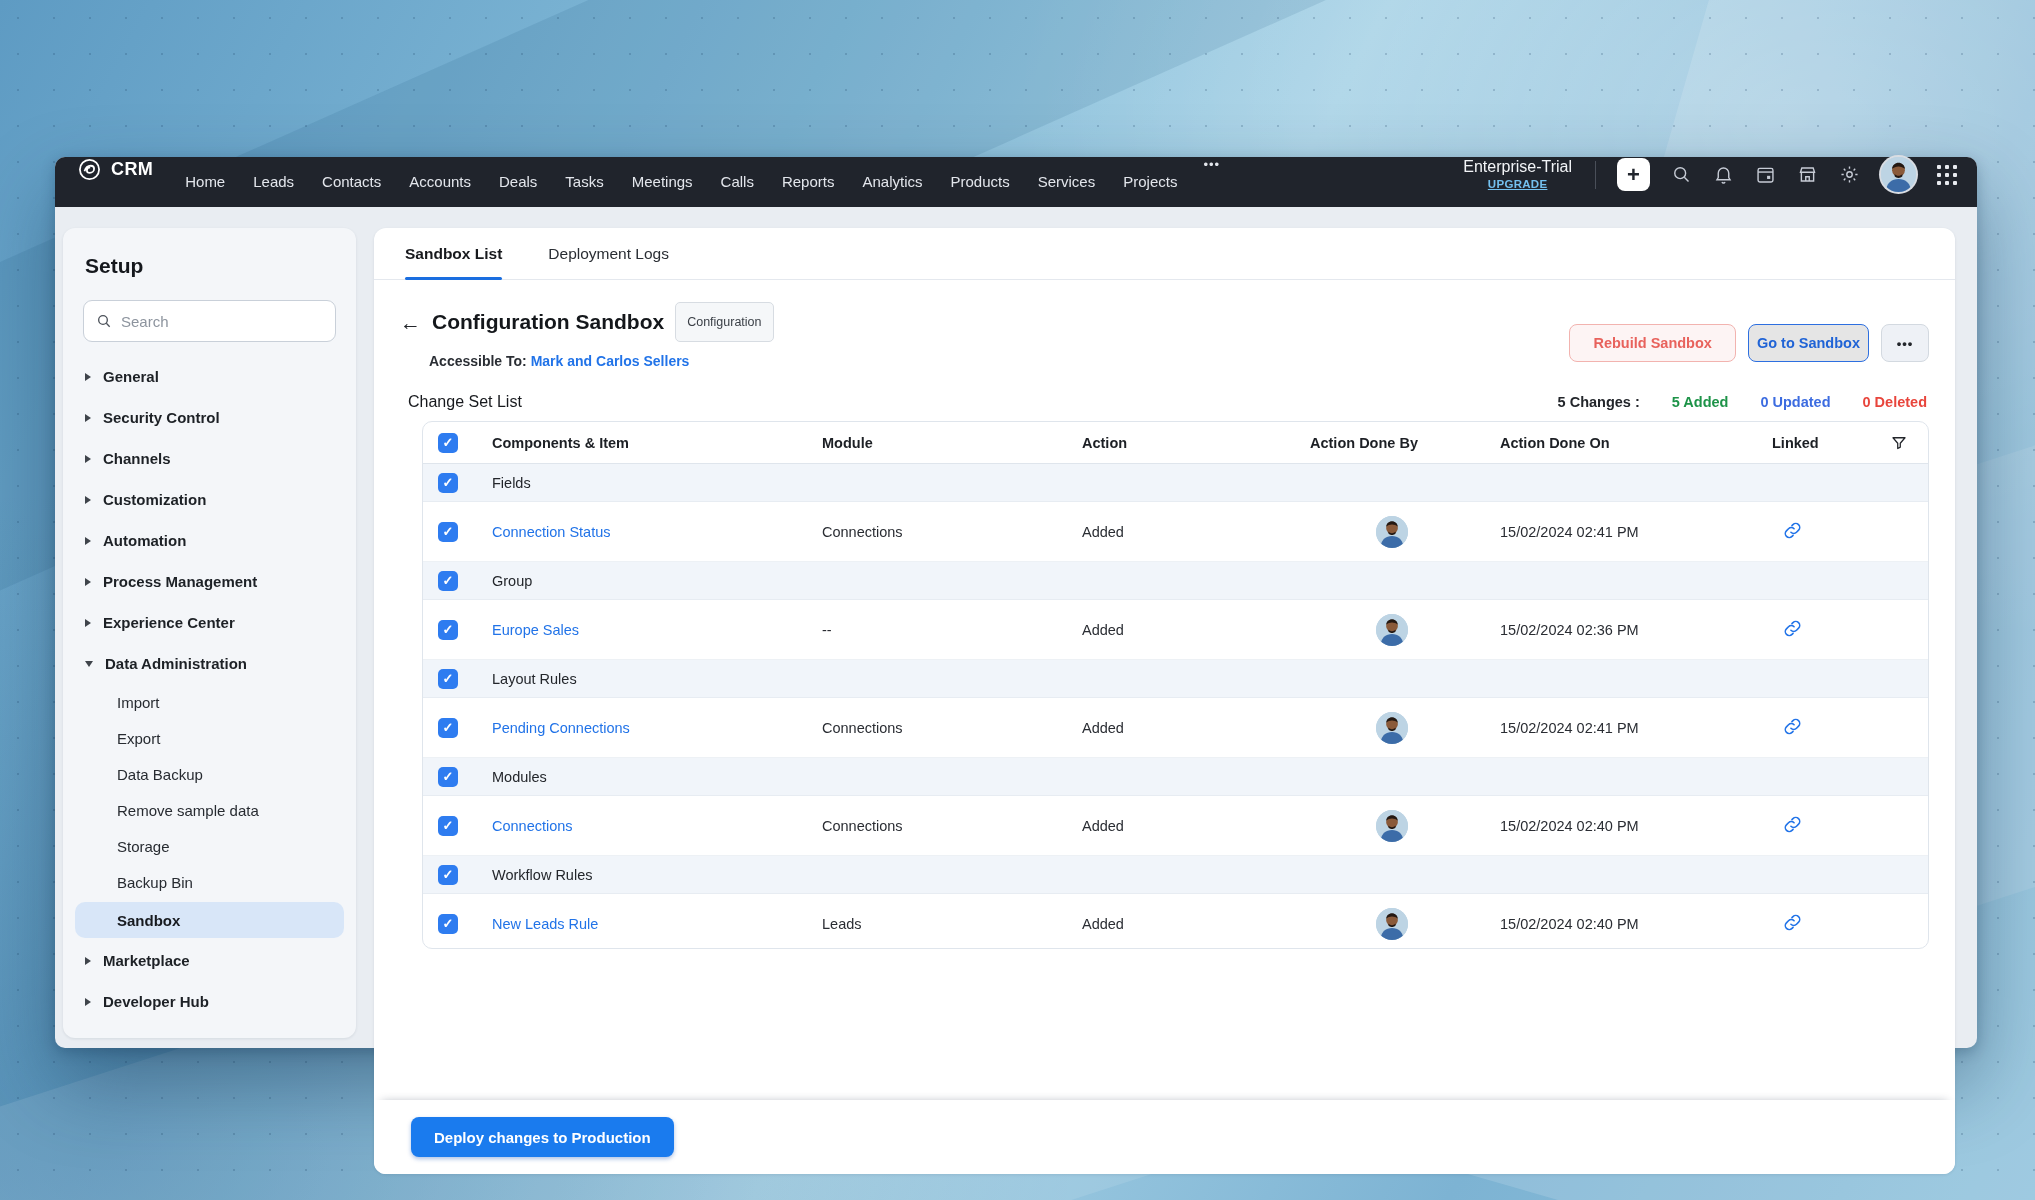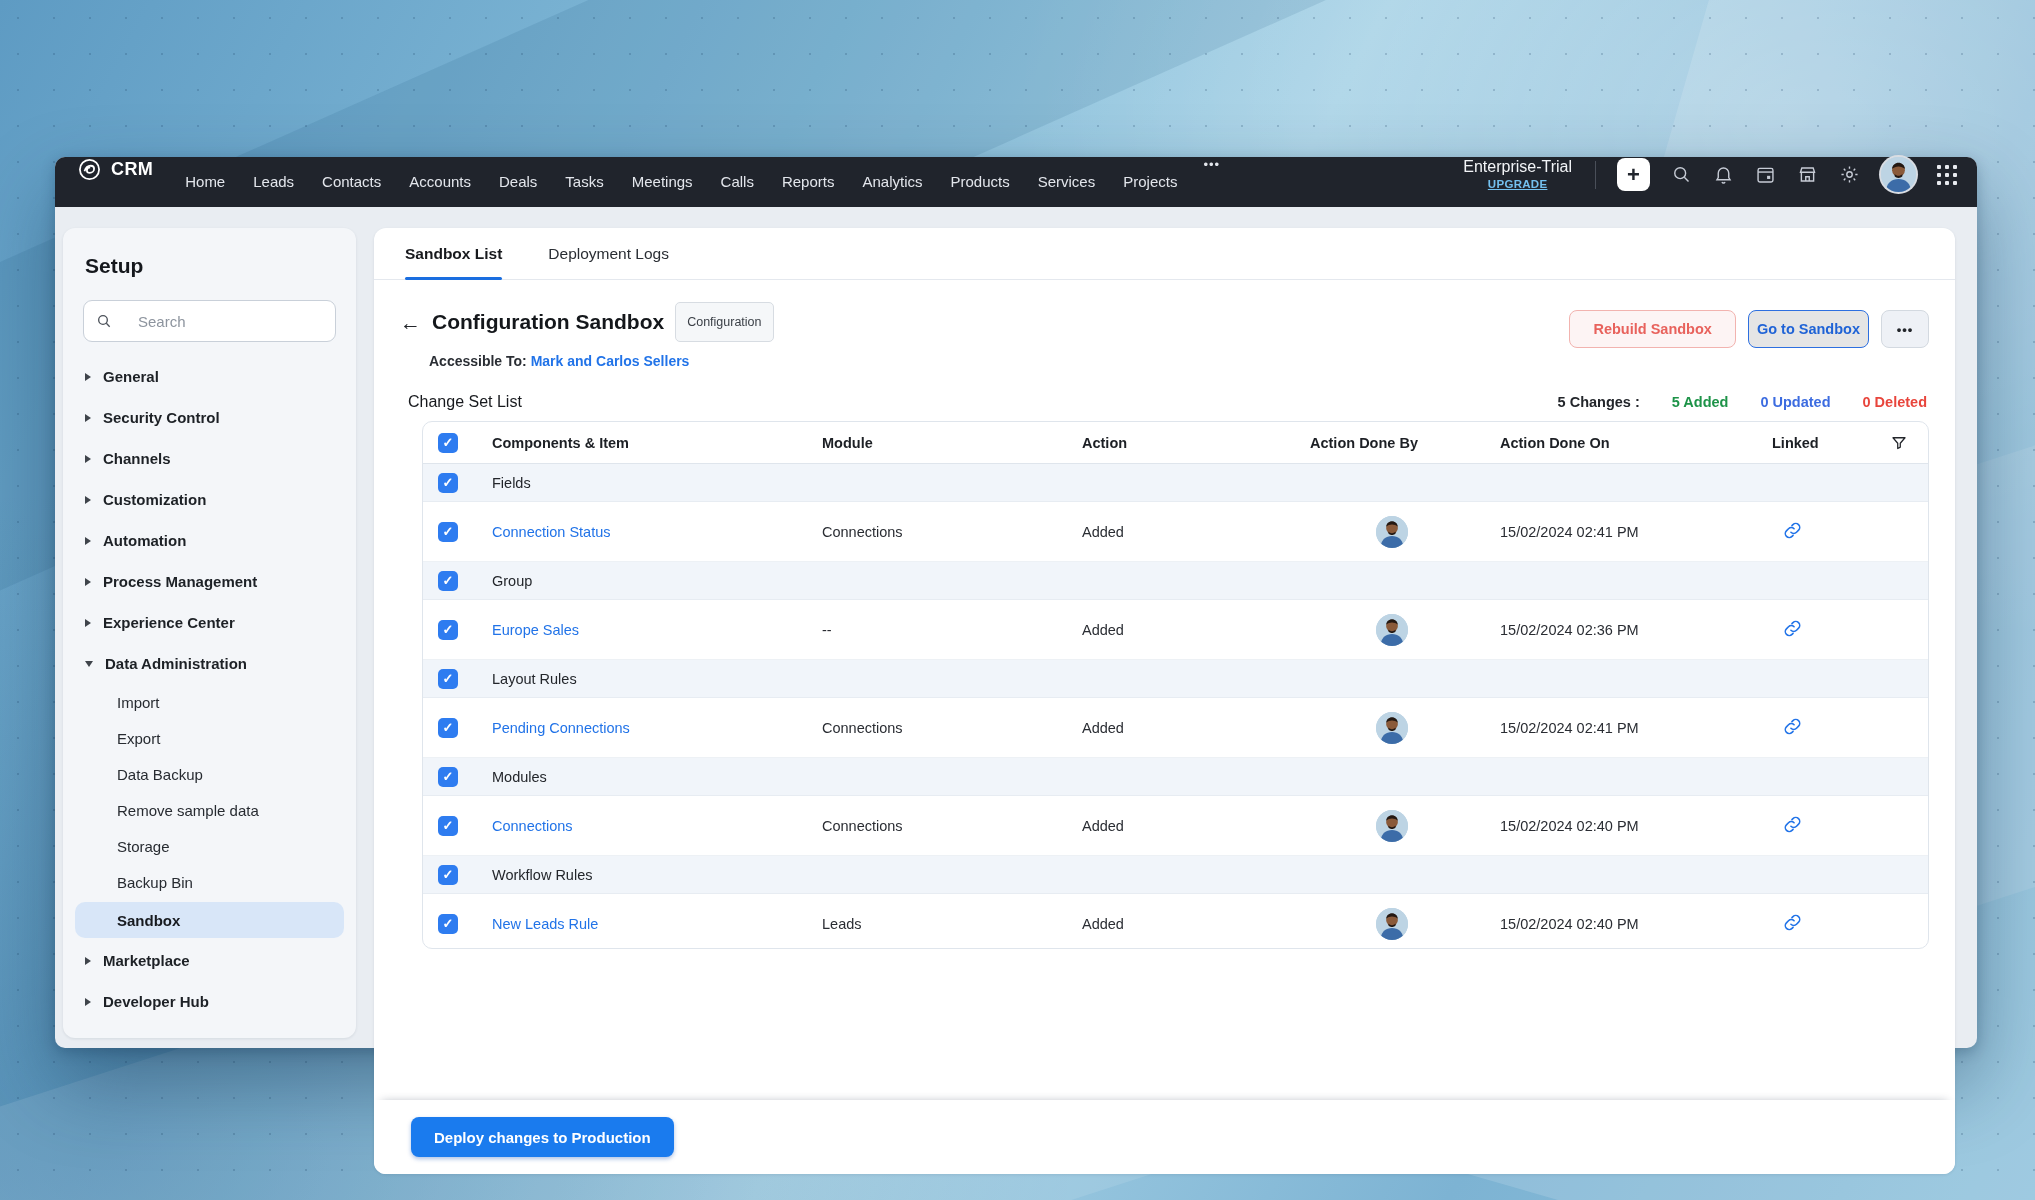--- a/index.html
+++ b/index.html
@@ -58,21 +58,21 @@
   .apps-grid i { width:4px; height:4px; border-radius:1px; background:#e8eaef; }
 
   
   .sidebar {
     position:absolute; left:8px; top:71px; width:293px; height:810px;
     background:#f4f6f9; border-radius:12px; padding:24px 20px 0 20px;
     box-shadow:0 1px 3px rgba(30,45,70,.10); overflow:hidden;
   }
   .setup-title { font-size:21px; font-weight:bold; color:#15181d; margin:2px 0 22px 2px; }
   .side-search {
-    display:flex; align-items:center; gap:26px; height:42px; background:#fff;
+    display:flex; align-items:center; gap:9px; height:42px; background:#fff;
     border:1px solid #c9d0d9; border-radius:9px; padding:0 12px; margin-bottom:14px;
   }
   .side-search svg { width:16px; height:16px; stroke:#4c525a; fill:none; stroke-width:2; flex:none; }
   .side-search input { border:none; outline:none; font-size:15px; width:100%; color:#2b2f35; font-family:"Liberation Sans", sans-serif; background:transparent; }
   .side-search input::placeholder { color:#8d949e; }
   .side-item { display:flex; align-items:center; gap:12px; padding:12px 2px; font-size:15px; font-weight:bold; color:#1d2126; cursor:pointer; }
   .caret-right { width:0; height:0; border-left:6px solid #3f444b; border-top:4.5px solid transparent; border-bottom:4.5px solid transparent; flex:none; }
   .caret-down  { width:0; height:0; border-top:6px solid #3f444b; border-left:4.5px solid transparent; border-right:4.5px solid transparent; flex:none; }
   .side-child { padding:9.5px 2px 9.5px 34px; font-size:15px; font-weight:normal; color:#272b31; cursor:pointer; }
   .side-child.selected {
@@ -94,21 +94,21 @@
   .panel-body { flex:1; padding:0 26px; overflow:hidden; }
 
   .page-head { display:flex; justify-content:space-between; align-items:flex-start; margin-top:22px; }
   .title-row { display:flex; align-items:center; gap:11px; }
   .back-arrow { font-size:21px; color:#23262b; cursor:pointer; line-height:1; }
   .page-title { font-size:21px; font-weight:bold; color:#14171b; }
   .type-badge { font-size:12.5px; color:#3a3f46; background:#f5f7f9; border:1px solid #d7dce2; border-radius:5px; padding:12px 11px; }
   .accessible { margin:11px 0 0 29px; font-size:14px; color:#2a2e34; font-weight:bold; }
   .accessible a { color:#2173e8; text-decoration:none; cursor:pointer; }
   .head-actions { display:flex; gap:12px; margin-top:8px; }
-  .btn { height:38px; border-radius:8px; font-size:14.5px; font-weight:bold; cursor:pointer; font-family:"Liberation Sans", sans-serif; }
+  .btn { height:38px; border-radius:8px; font-size:14.5px; font-weight:bold; cursor:pointer; font-family:"Liberation Sans", sans-serif;margin-top:14px; }
   .btn-rebuild { padding:0 23px; color:#e8625c; background:#fdf4f4; border:1px solid #f2b3af; }
   .btn-goto { padding:0 8px; color:#1f63d6; background:#e5e5e5; border:1.5px solid #2d6fe0; }
   .btn-more { width:48px; color:#23262b; background:#eef1f6; border:1px solid #d3d9e0; font-size:13px; letter-spacing:1px; }
 
   .changeset-row { display:flex; justify-content:space-between; align-items:center; margin:24px 2px 10px 8px; }
   .cs-title { font-size:16px; font-weight:normal; color:#17191d; }
   .cs-counts { display:flex; gap:32px; font-size:14.5px; font-weight:bold; }
   .cs-total { color:#23262b; }
   .cs-added { color:#1d9348; }
   .cs-updated { color:#3c6ce0; }

